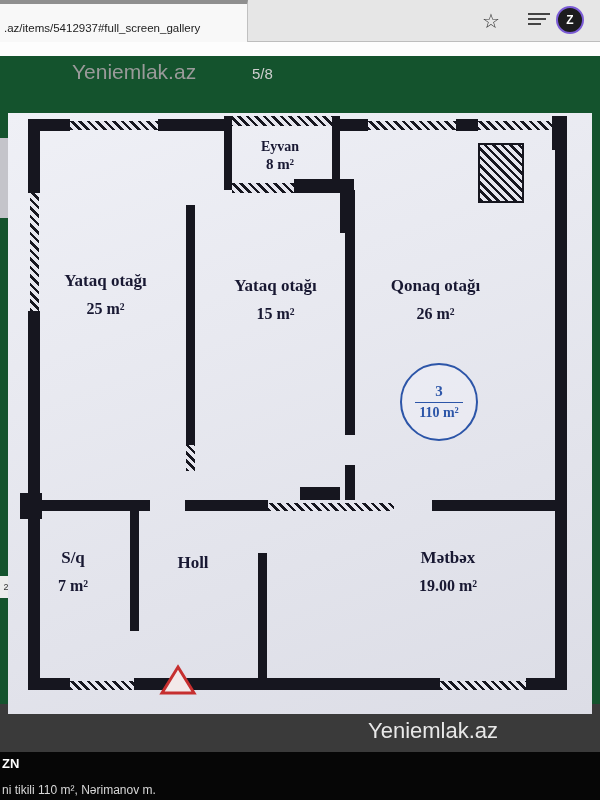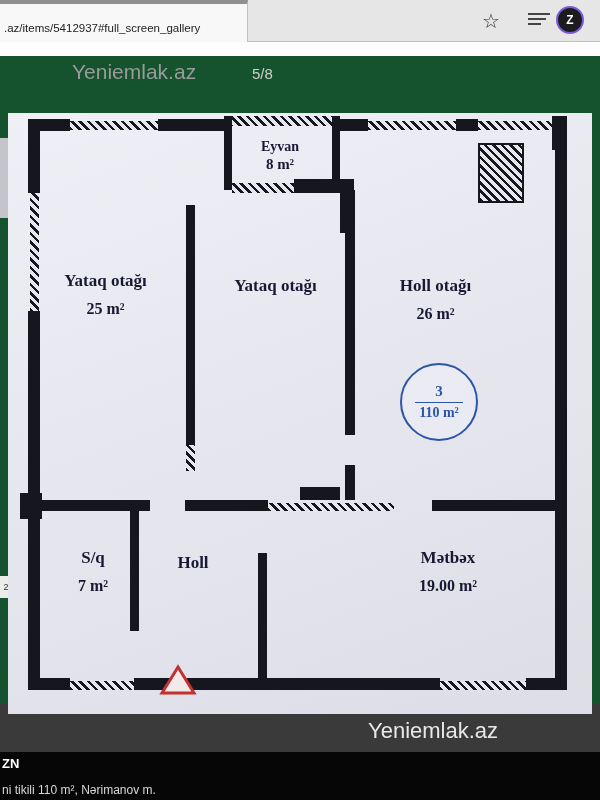--- a/index.html
+++ b/index.html
@@ -130,26 +130,27 @@
       <div class="room-label balcony-label" style="left:222px;top:26px;width:100px;">
         <div class="room-name">Eyvan</div>
         <div class="room-area">8 m²</div>
       </div>
       <div class="room-label" style="left:25px;top:158px;width:145px;">
         <div class="room-name">Yataq otağı</div>
         <div class="room-area">25 m²</div>
       </div>
       <div class="room-label" style="left:195px;top:163px;width:145px;">
         <div class="room-name">Yataq otağı</div>
+        <div class="room-area">15 m²</div>
       </div>
       <div class="room-label" style="left:355px;top:163px;width:145px;">
-        <div class="room-name">Holl otağı</div>
+        <div class="room-name">Qonaq otağı</div>
         <div class="room-area">26 m²</div>
       </div>
-      <div class="room-label" style="left:20px;top:435px;width:90px;margin-left:20px;">
+      <div class="room-label" style="left:20px;top:435px;width:90px;">
         <div class="room-name">S/q</div>
         <div class="room-area">7 m²</div>
       </div>
       <div class="room-label" style="left:130px;top:440px;width:110px;">
         <div class="room-name">Holl</div>
       </div>
       <div class="room-label" style="left:360px;top:435px;width:160px;text-align:center;">
         <div class="room-name">Mətbəx</div>
         <div class="room-area">19.00 m²</div>
       </div>

